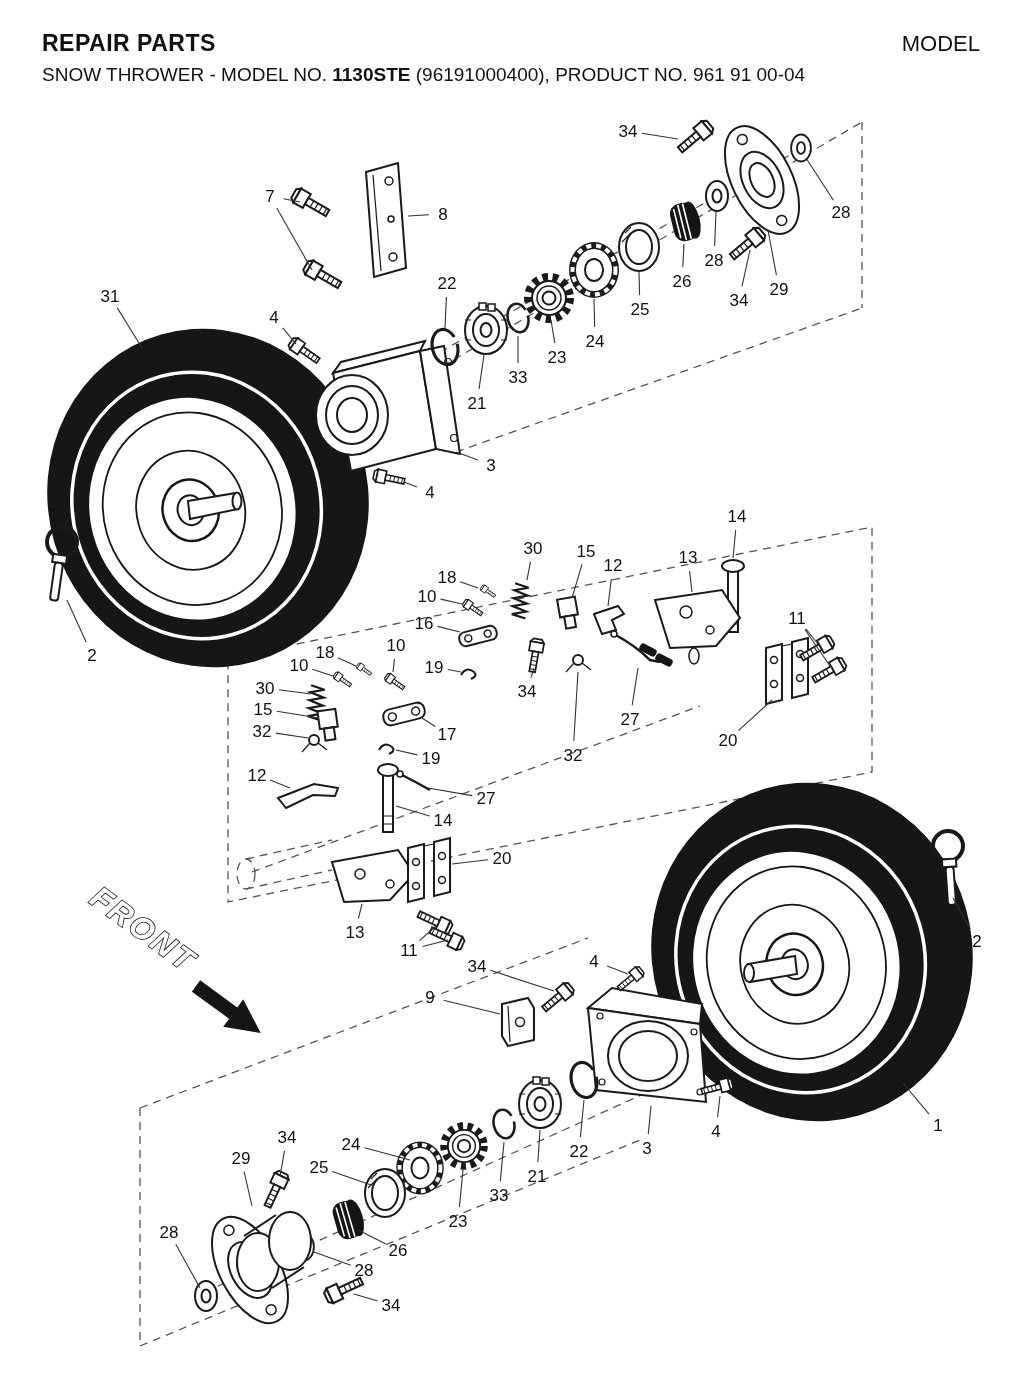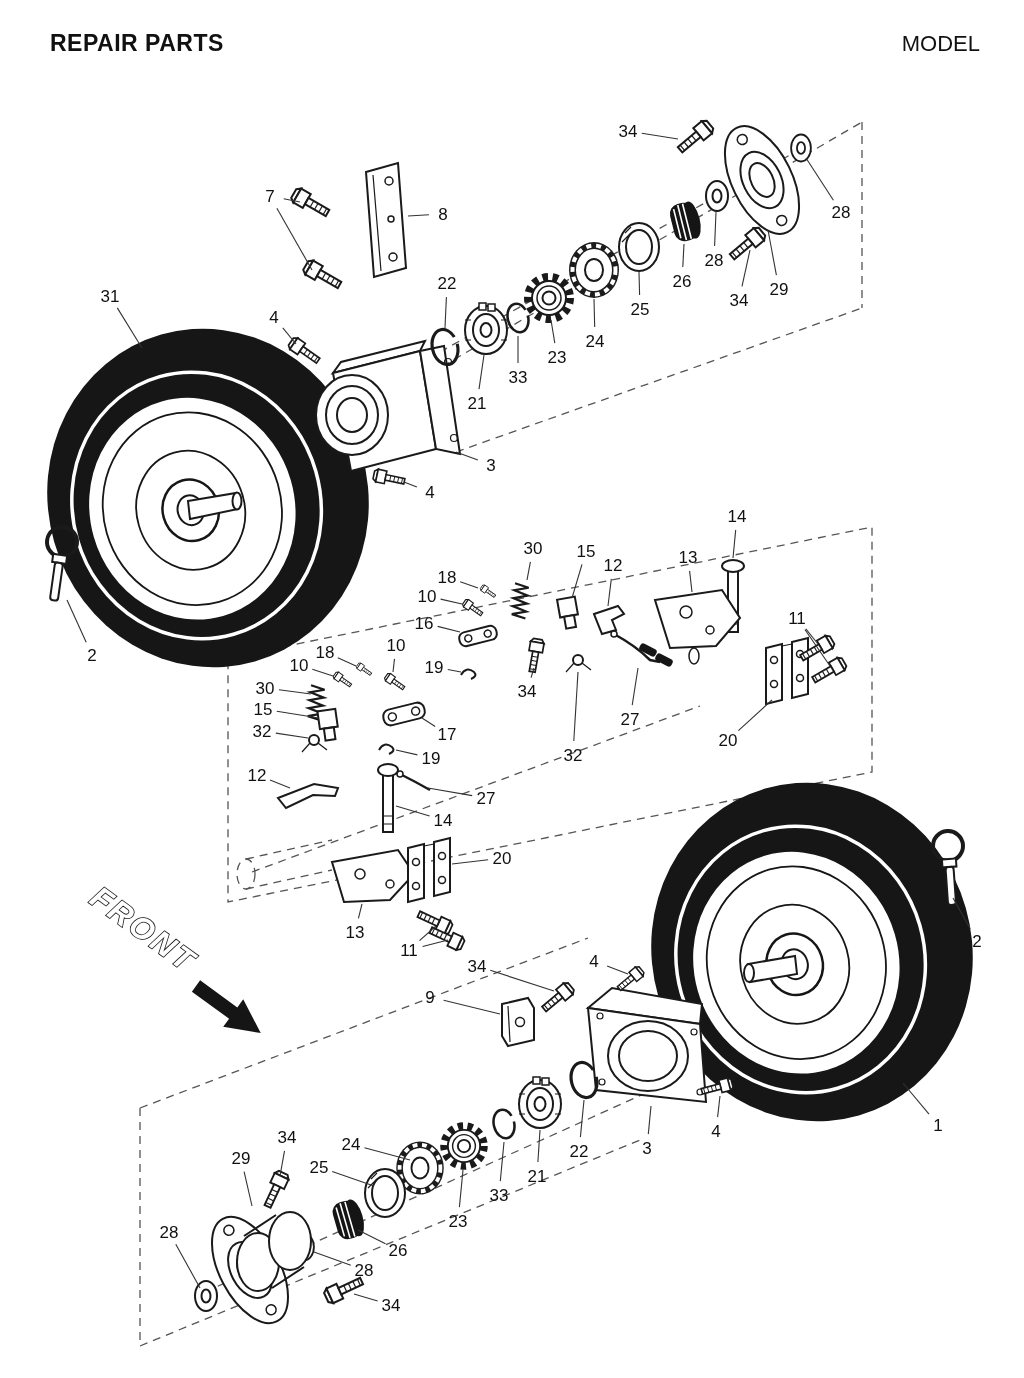--- a/index.html
+++ b/index.html
@@ -1,20 +1,20 @@
 <!DOCTYPE html>
 <html><head>
 <meta charset="utf-8">
 <style>
   *{margin:0;padding:0;box-sizing:border-box;}
   html,body{background:#fff;}
   body{width:1024px;height:1378px;font-family:"Liberation Sans",sans-serif;color:#111;}
   .page{position:relative;width:1024px;height:1378px;background:#fff;overflow:hidden;}
   .hdr{position:absolute;left:42px;right:44px;top:30px;z-index:2;}
-  .hdr-row{display:flex;justify-content:space-between;align-items:flex-end;margin-left:8px;}
+  .hdr-row{display:flex;justify-content:space-between;align-items:flex-end;}
   .t-left{font-size:23px;font-weight:bold;letter-spacing:.5px;}
   .t-right{font-size:22px;}
   .t-model{font-size:19px;margin-top:7px;white-space:pre-wrap;}
   .t-model b{font-weight:bold;}
   svg.diagram{position:absolute;left:0;top:0;z-index:1;}
   .fw{fill:#fff;stroke:#1a1a1a;stroke-width:2;}
   .fw15{fill:#fff;stroke:#1a1a1a;stroke-width:1.5;}
   .ln{fill:none;stroke:#1a1a1a;stroke-width:2;}
   .ln25{fill:none;stroke:#1a1a1a;stroke-width:2.5;}
   .ln1{fill:none;stroke:#1a1a1a;stroke-width:1.2;}
@@ -27,20 +27,21 @@
 </head>
 <body>
 
 <div class="page" data-name="repair-parts-page">
 
   <div class="hdr" data-name="header">
     <div class="hdr-row" data-name="title-row">
       <span class="t-left" data-name="page-title">REPAIR PARTS</span>
       <span class="t-right" data-name="section-title">MODEL</span>
     </div>
+    <div class="t-model" data-name="model-line"><span data-name="model-line-prefix">SNOW THROWER - MODEL NO. </span><b data-name="model-number">1130STE</b><span data-name="model-line-suffix"> (96191000400), PRODUCT NO. 961 91 00-04</span></div>
   </div>
 
   <svg class="diagram" width="1024" height="1378" viewBox="0 0 1024 1378" xmlns="http://www.w3.org/2000/svg" data-name="exploded-parts-diagram">
 
     <defs>
       <g id="bolt">
         <polygon points="-13,-5 -9,-8 -9,8 -13,5" class="fw"></polygon>
         <polygon points="-9,-8 2,-8 2,8 -9,8" class="fw"></polygon>
         <rect x="2" y="-3.5" width="24" height="7" class="fw"></rect>
         <line x1="8" y1="-3.5" x2="8" y2="3.5" class="ln1"></line>

